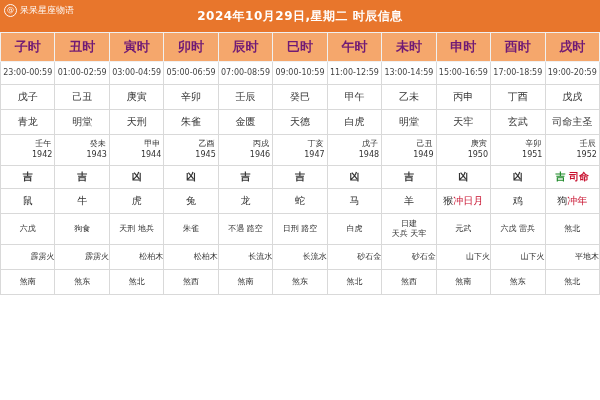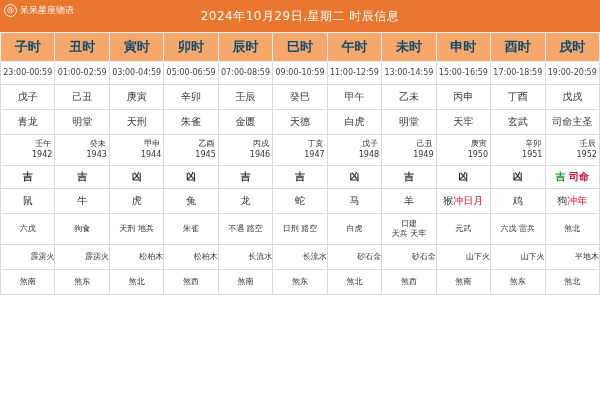--- a/index.html
+++ b/index.html
@@ -25,21 +25,21 @@
     height: 32px;
     background: #e8762c;
     display: flex;
     align-items: center;
     justify-content: center;
     position: relative;
   }
   .header-title {
     color: #ffffff;
     font-size: 12px;
-    font-weight: normal;
+    font-weight: bold;
     letter-spacing: 0.5px;
   }
   .watermark {
     position: absolute;
     left: 4px;
     top: 4px;
     display: flex;
     align-items: center;
     gap: 3px;
     color: #ffffff;
@@ -70,21 +70,21 @@
     line-height: 1.15;
     padding: 1px 0;
     color: #333333;
     overflow: hidden;
     white-space: nowrap;
   }
   
   tr.r-hour td {
     height: 26px;
     background: #f5a76c;
-    color: #0c4a6e;
+    color: #701a75;
     font-size: 13px;
     font-weight: bold;
     border-color: #f0f0f0;
   }
   tr.r-range td {
     height: 20px;
     font-size: 8px;
     color: #444444;
   }
   tr.r-ganzhi td {

